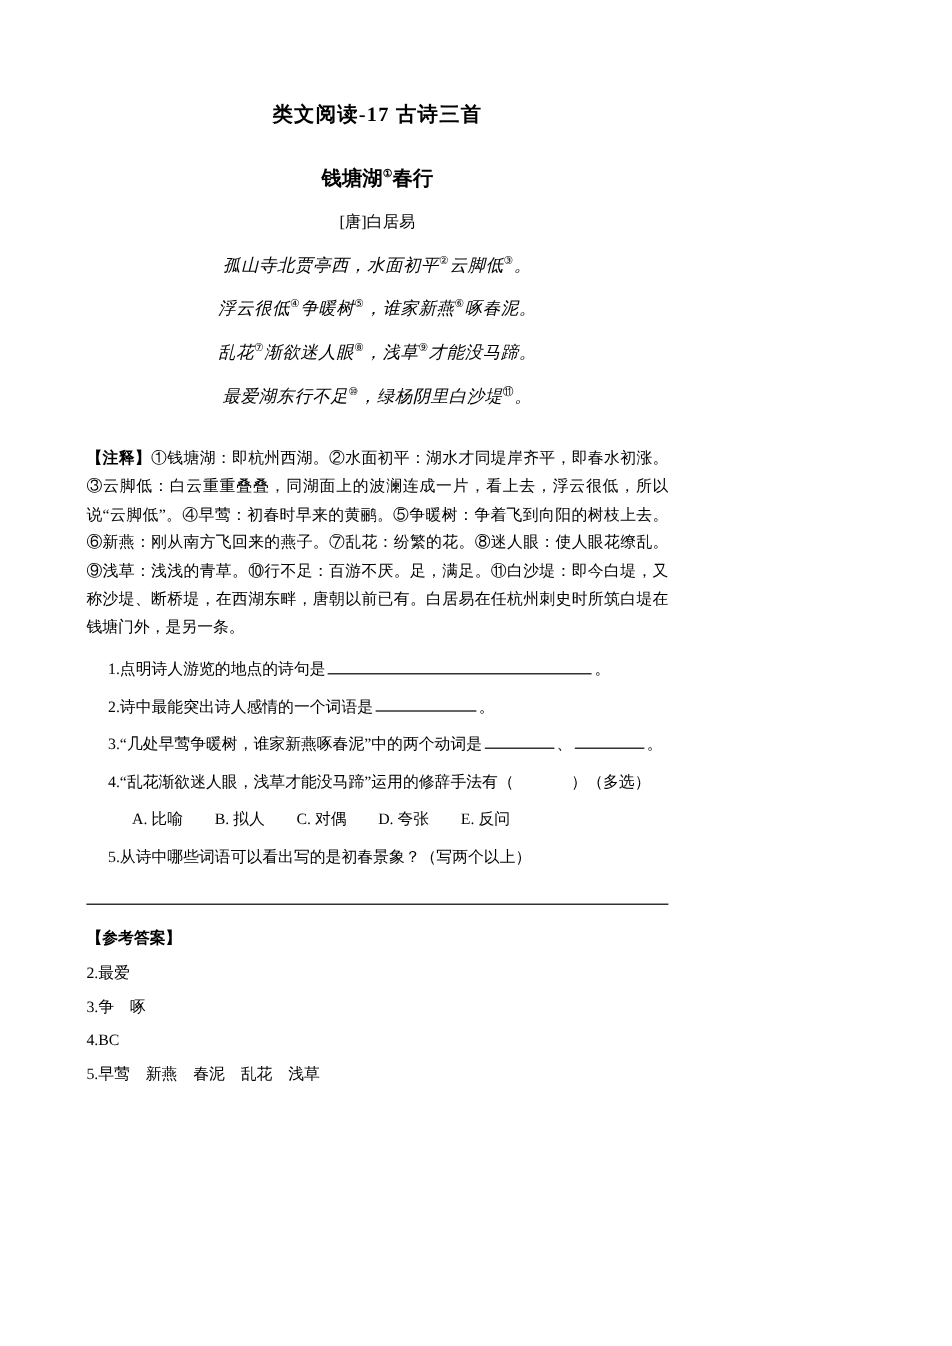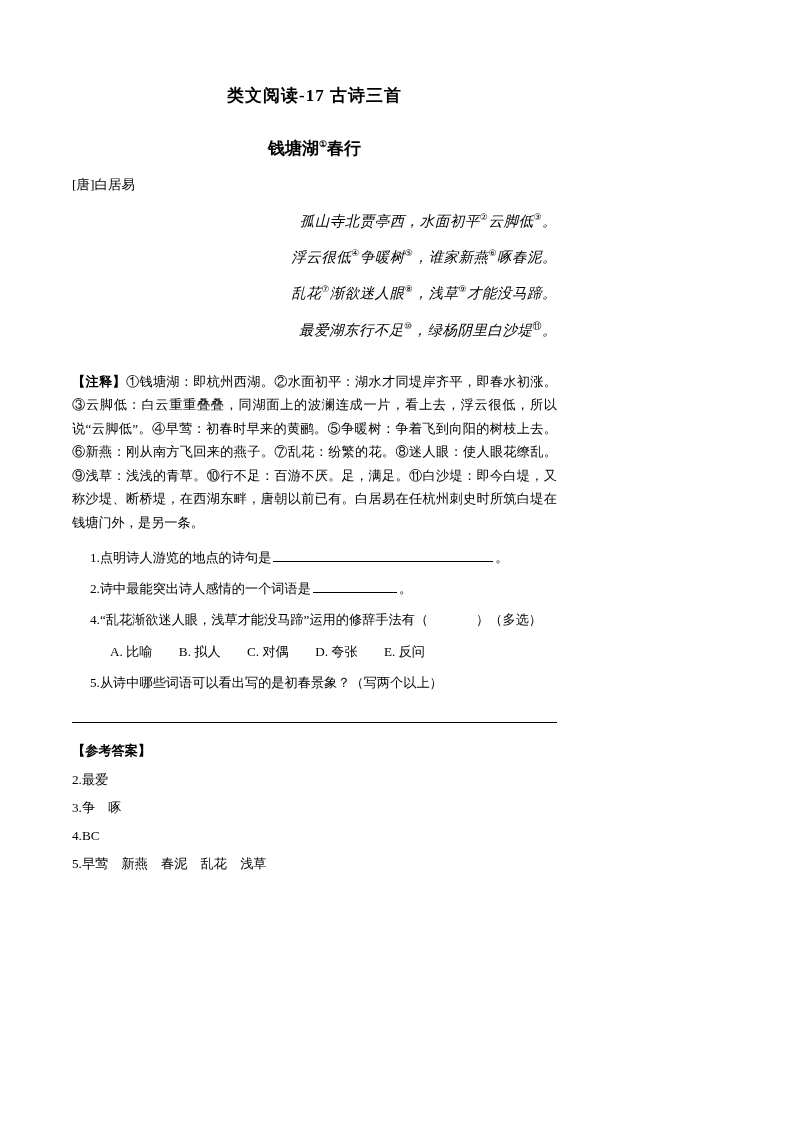--- a/index.html
+++ b/index.html
@@ -30,26 +30,26 @@
     margin-bottom: 30px;
   }
   .poem-title {
     text-align: center;
     font-size: 17px;
     font-weight: bold;
     margin-bottom: 16px;
     font-family: "Liberation Serif", "DejaVu Serif", serif;
   }
   .poem-author {
-    text-align: left;
+    text-align: center;
     font-size: 13.5px;
     margin-bottom: 18px;
   }
   .poem-line {
-    text-align: right;
+    text-align: center;
     font-size: 14.5px;
     font-style: italic;
     margin: 0 0 17px 0;
     font-family: "Liberation Serif", "DejaVu Serif", serif;
     letter-spacing: 0.5px;
   }
   sup {
     font-size: 9px;
     vertical-align: super;
     font-style: normal;
@@ -154,20 +154,23 @@
   <div class="questions">
 
     <p class="q">
       <span>1.</span><span>点明诗人游览的地点的诗句是</span><span class="blank-long"></span><span>。</span>
     </p>
 
     <p class="q">
       <span>2.</span><span>诗中最能突出诗人感情的一个词语是</span><span class="blank-mid"></span><span>。</span>
     </p>
 
+    <p class="q">
+      <span>3.</span><span>“几处早莺争暖树，谁家新燕啄春泥”中的两个动词是</span><span class="blank-short"></span><span>、</span><span class="blank-short"></span><span>。</span>
+    </p>
 
     <p class="q">
       <span>4.</span><span>“乱花渐欲迷人眼，浅草才能没马蹄”运用的修辞手法有（</span><span class="paren-blank"></span><span>）（多选）</span>
     </p>
 
     <p class="q q-indent">A. 比喻　　B. 拟人　　C. 对偶　　D. 夸张　　E. 反问</p>
 
     <p class="q">
       <span>5.</span><span>从诗中哪些词语可以看出写的是初春景象？（写两个以上）</span>
     </p>

